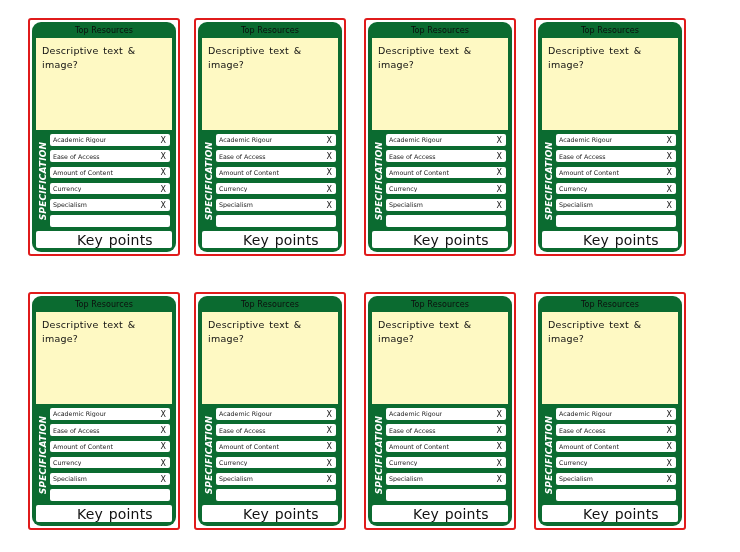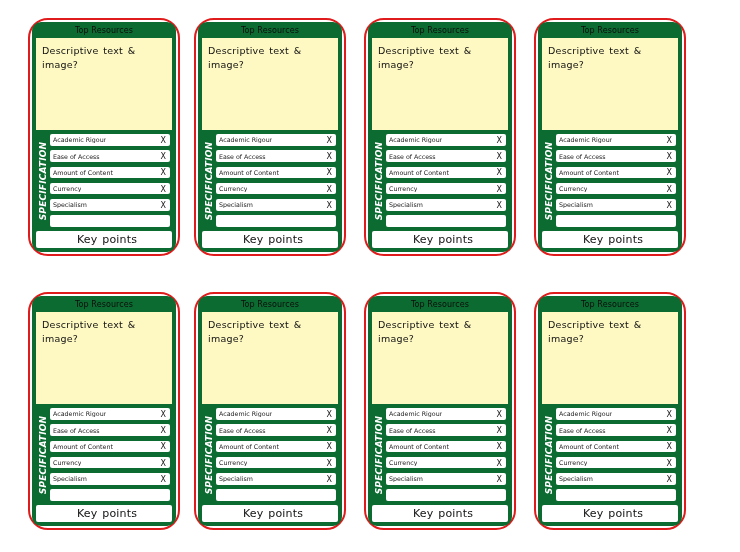--- a/index.html
+++ b/index.html
@@ -22,21 +22,21 @@
     height: 552px;
   }
 
   
   .card {
     position: absolute;
     width: 152px;
     height: 238px;
     box-sizing: border-box;
     border: 2px solid #e01b1b;
-    border-radius: 20px;
+    border-radius: 3px;
     background: #ffffff;
     padding: 2px;
   }
 
   
   .card-body {
     width: 100%;
     height: 100%;
     box-sizing: border-box;
     background: #0b6b30;
@@ -144,21 +144,21 @@
     box-sizing: border-box;
     height: 17px;
     background: #ffffff;
     border-radius: 2px;
     display: flex;
     align-items: center;
     padding: 0 6px;
     margin-top: 2px;
   }
   .keypoints-text {
-    font-size: 11px;
+    font-size: 14px;
     color: #111111;
     letter-spacing: 0.2px;
     word-spacing: 1px;
     padding-left: 35px;
   }
 </style>
 </head>
 <body>
 
 <div id="grid">

